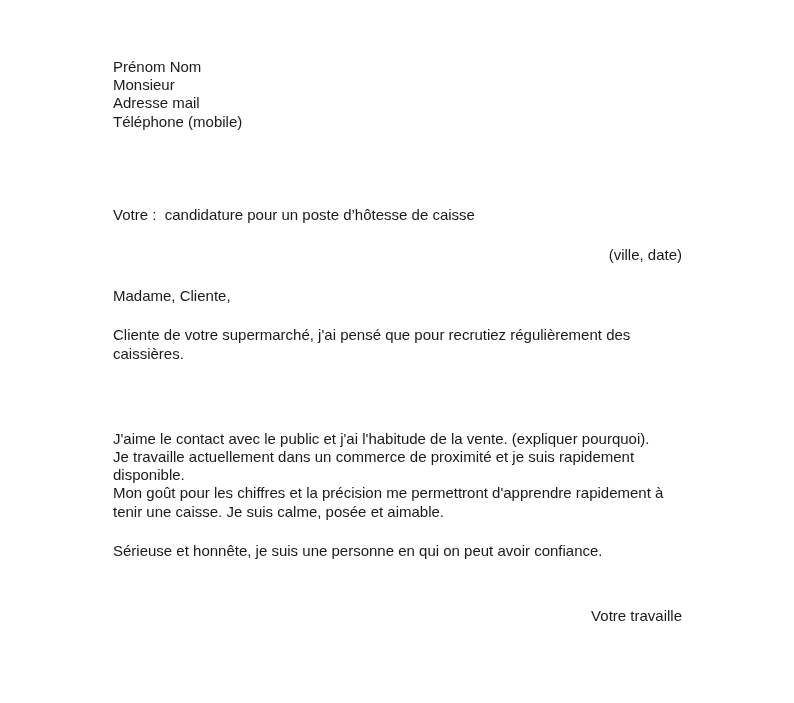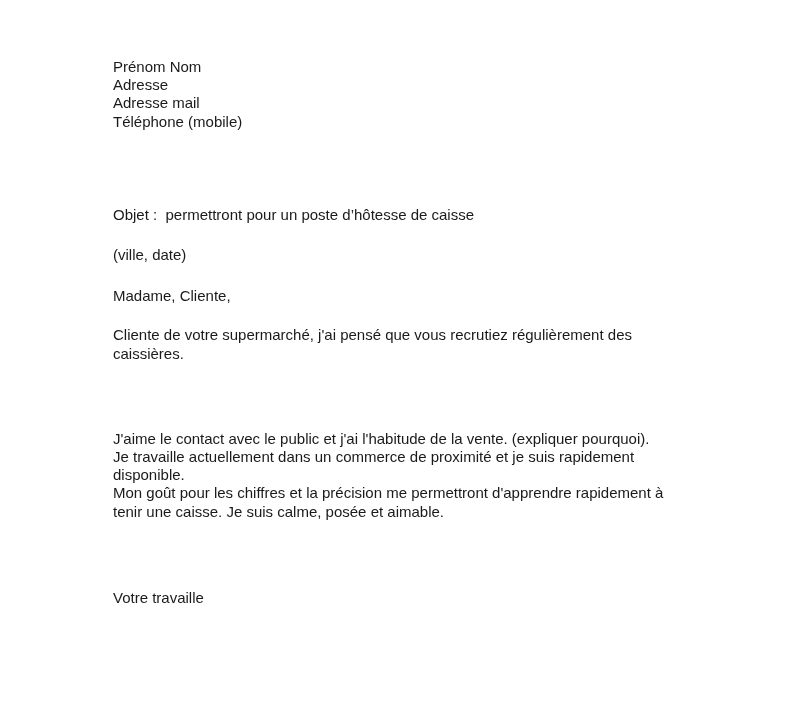--- a/index.html
+++ b/index.html
@@ -40,63 +40,65 @@
     margin: 0;
   }
   .gap-sender { height: 75px; }
   .gap-objet  { height: 22px; }
   .gap-date   { height: 23px; }
   .gap-salut  { height: 21px; }
   .gap-para   { height: 21px; }
   .gap-sig    { height: 26px; }
   .gap-pj     { height: 23px; }
   .right {
+    text-align: right;
     font-size: 15px;
     line-height: 18.2px;
     padding-right: 3px;
   }
   p { margin: 0; }
 </style>
 </head>
 <body>
 
 <div class="page">
   <div class="doc">
 
     <div>
       <p class="line sender">Prénom Nom</p>
-      <p class="line sender">Adresse</p>
+      <p class="line sender">Monsieur</p>
       <p class="line sender">Adresse mail</p>
       <p class="line sender">Téléphone (mobile)</p>
     </div>
 
     <div class="gap-sender"></div>
 
-    <p class="line">Objet :  permettront pour un poste d’hôtesse de caisse</p>
+    <p class="line">Votre :  candidature pour un poste d’hôtesse de caisse</p>
 
     <div class="gap-objet"></div>
 
     <p class="right">(ville, date)</p>
 
     <div class="gap-date"></div>
 
     <p class="line">Madame, Cliente,</p>
 
     <div class="gap-salut"></div>
 
-    <p class="block">Cliente de votre supermarché, j'ai pensé que vous recrutiez régulièrement des caissières.</p>
+    <p class="block">Cliente de votre supermarché, j'ai pensé que pour recrutiez régulièrement des caissières.</p>
 
     <div class="gap-para"></div>
 
     <p class="block" style="white-space: pre-wrap; margin-top: 46px;">J'aime le contact avec le public et j'ai l'habitude de la vente. (expliquer pourquoi).
 Je travaille actuellement dans un commerce de proximité et je suis rapidement disponible.
 Mon goût pour les chiffres et la précision me permettront d'apprendre rapidement à tenir une caisse. Je suis calme, posée et aimable.</p>
 
     <div class="gap-para"></div>
 
+    <p class="block">Sérieuse et honnête, je suis une personne en qui on peut avoir confiance.</p>
 
     <div class="gap-para"></div>
 
 
     <div class="gap-sig"></div>
 
     <p class="right">Votre travaille</p>
 
     <div class="gap-pj"></div>
 

